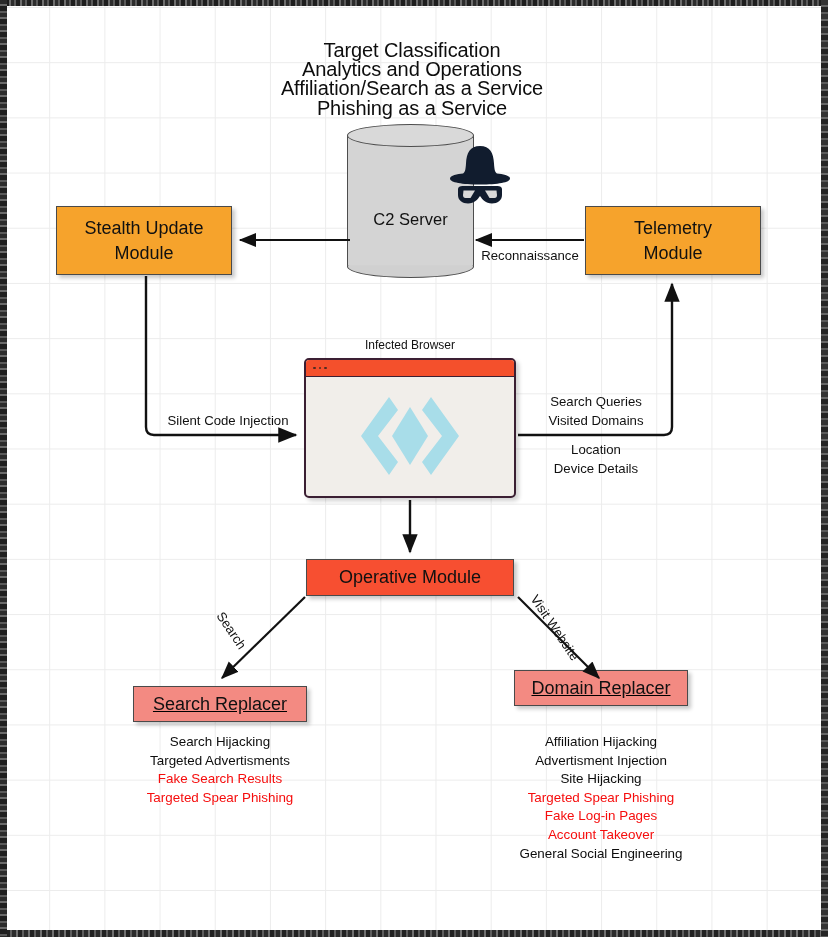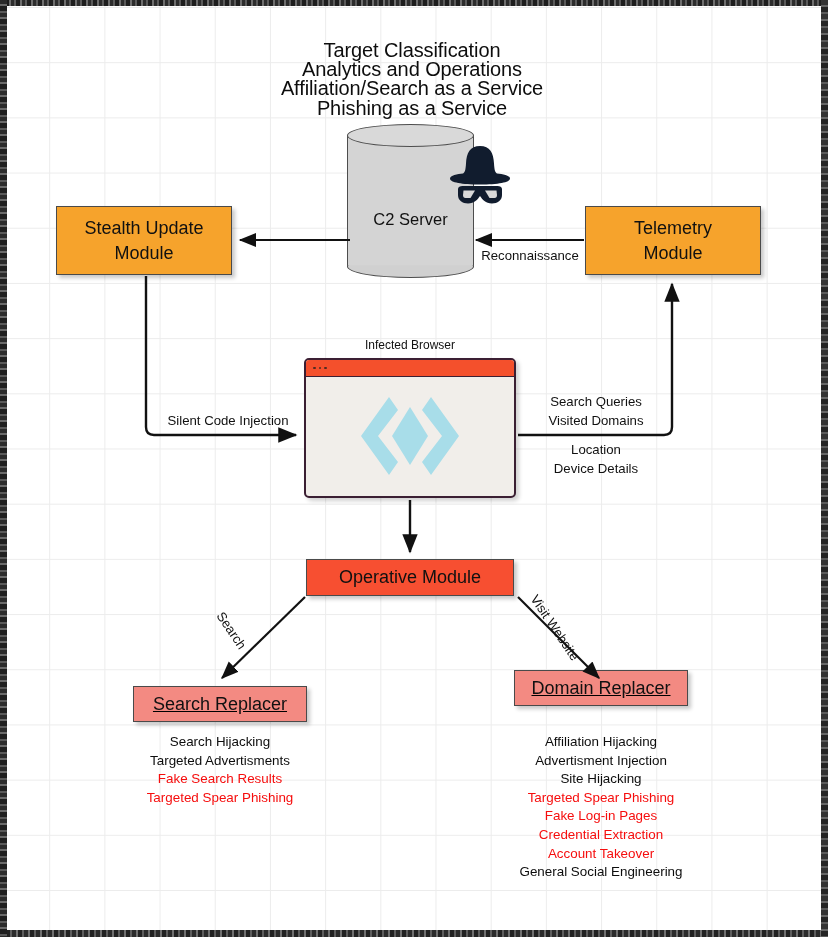--- a/index.html
+++ b/index.html
@@ -242,21 +242,20 @@
 
   <div class="abs box box-salmon" id="domain-replacer-box">
     <div class="box-text">Domain Replacer</div>
   </div>
   <div class="abs list" id="domain-list">
     <div>Affiliation Hijacking</div>
     <div>Advertisment Injection</div>
     <div>Site Hijacking</div>
     <div class="red">Targeted Spear Phishing</div>
     <div class="red">Fake Log-in Pages</div>
-    <div class="red">Credential Extraction</div>
     <div class="red">Account Takeover</div>
     <div>General Social Engineering</div>
   </div>
 
   <div class="frame-edge frame-top"></div>
   <div class="frame-edge frame-bottom"></div>
   <div class="frame-edge frame-left"></div>
   <div class="frame-edge frame-right"></div>
 
 </div>

